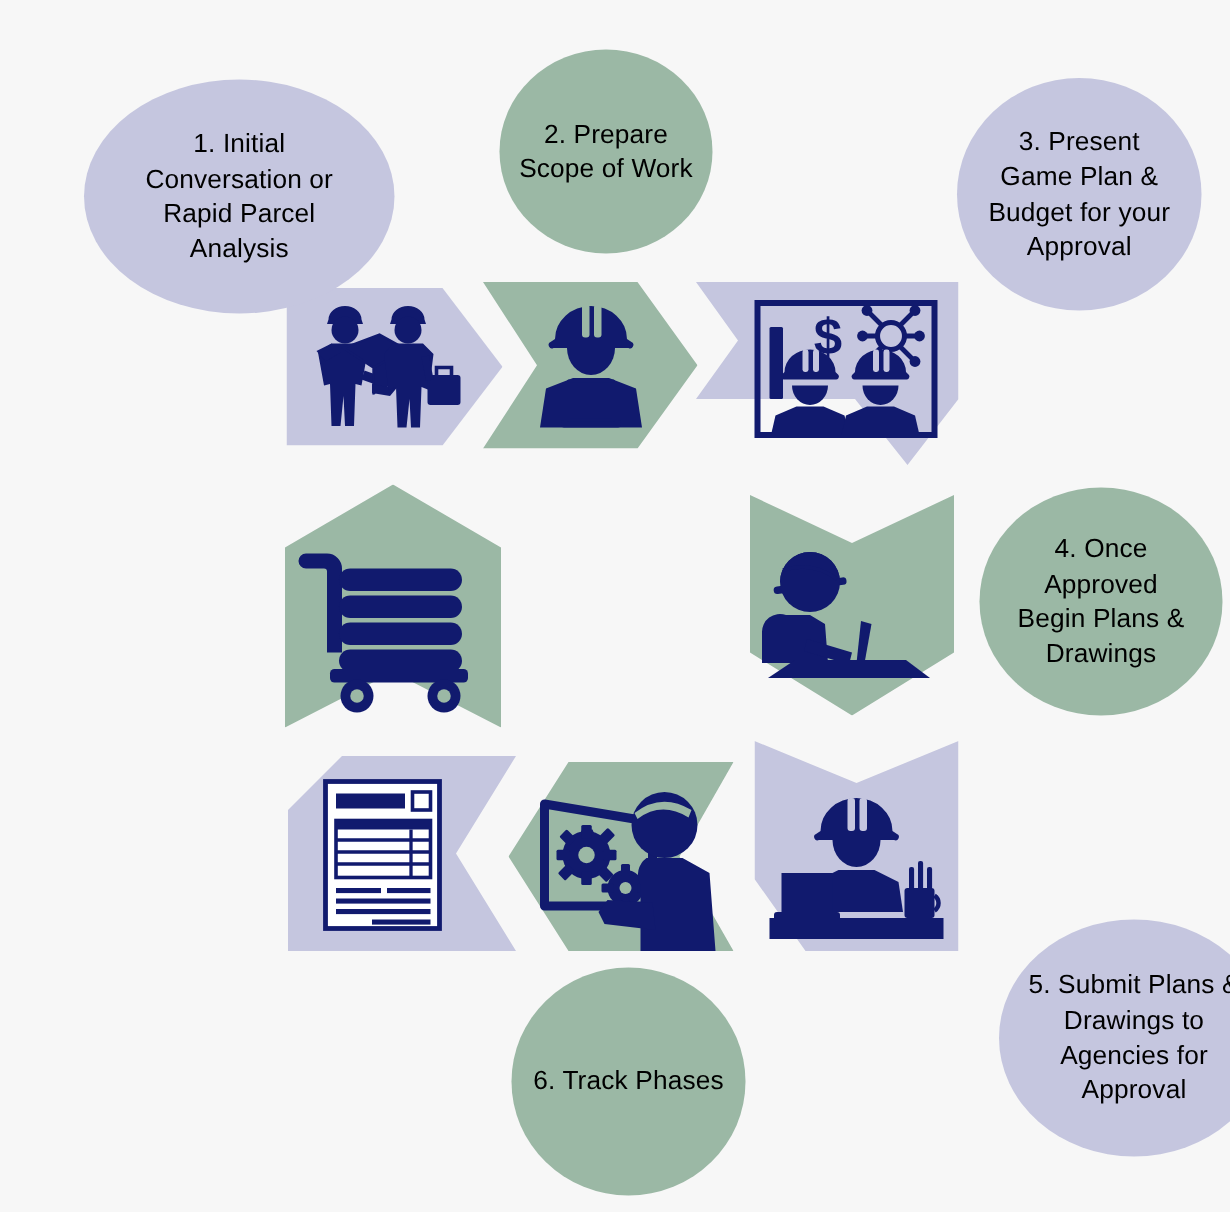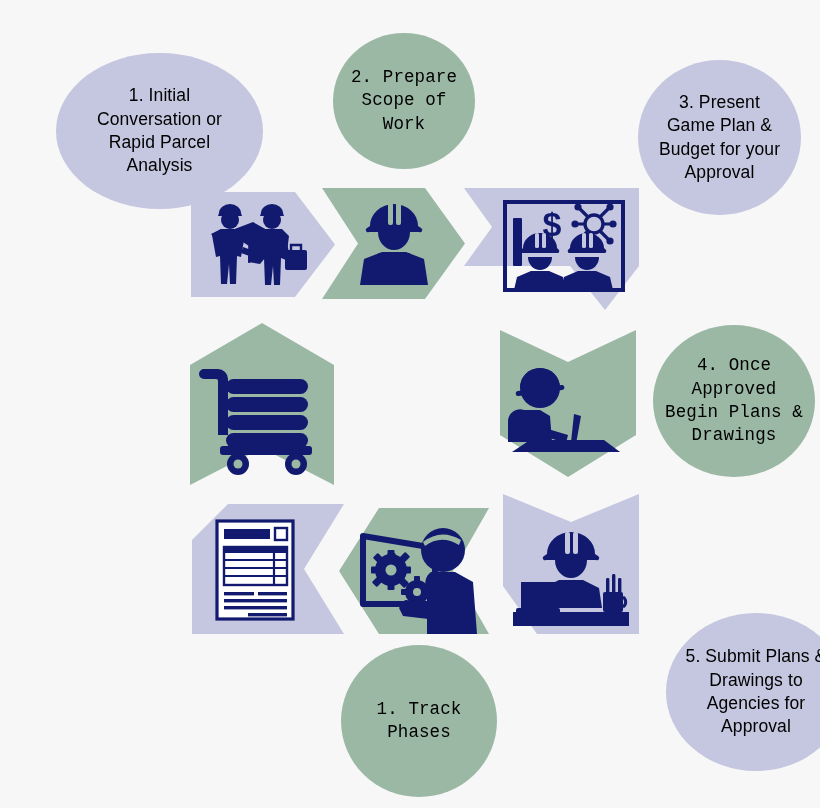--- a/index.html
+++ b/index.html
@@ -31,25 +31,25 @@
     border-radius: 50%;
     color: #000000;
     font-size: 17.5px;
     line-height: 1.33;
     letter-spacing: 0.1px;
     box-sizing: border-box;
     padding: 4px 8px;
     white-space: pre-line;
   }
   .bubble.violet { background: #c5c6df; }
-  .bubble.green  { background: #9bb8a5; font-family: Liberation Mono, monospace; }
+  .bubble.green  { background: #9bb8a5; }
 
   #bubble-1 { left: 56px;  top: 53px;  width: 207px; height: 156px; }
   #bubble-2 { left: 333px; top: 33px;  width: 142px; height: 136px; }
-  #bubble-3 { left: 638px; top: 60px;  width: 163px; height: 155px; }
+  #bubble-3 { left: 638px; top: 52px;  width: 163px; height: 155px; }
   #bubble-4 { left: 653px; top: 325px; width: 162px; height: 152px; }
   #bubble-5 { left: 666px; top: 613px; width: 180px; height: 158px; }
   #bubble-6 { left: 341px; top: 645px; width: 156px; height: 152px; }
   #bubble-7 { left: 37px;  top: 617px; width: 157px; height: 129px; }
   #bubble-8 { left: 9px;   top: 329px; width: 176px; height: 151px; }
 
   
   .tile {
     position: absolute;
     box-sizing: border-box;
@@ -400,18 +400,18 @@
   </div>
 
   <div class="bubble violet" id="bubble-5">
     <span>5. Submit Plans &amp;
 Drawings to
 Agencies   for
 Approval</span>
   </div>
 
   <div class="bubble green" id="bubble-6">
-    <span>1. Track Phases</span>
+    <span>6. Track Phases</span>
   </div>
 
 
 
 </div>
 
 </body></html>

